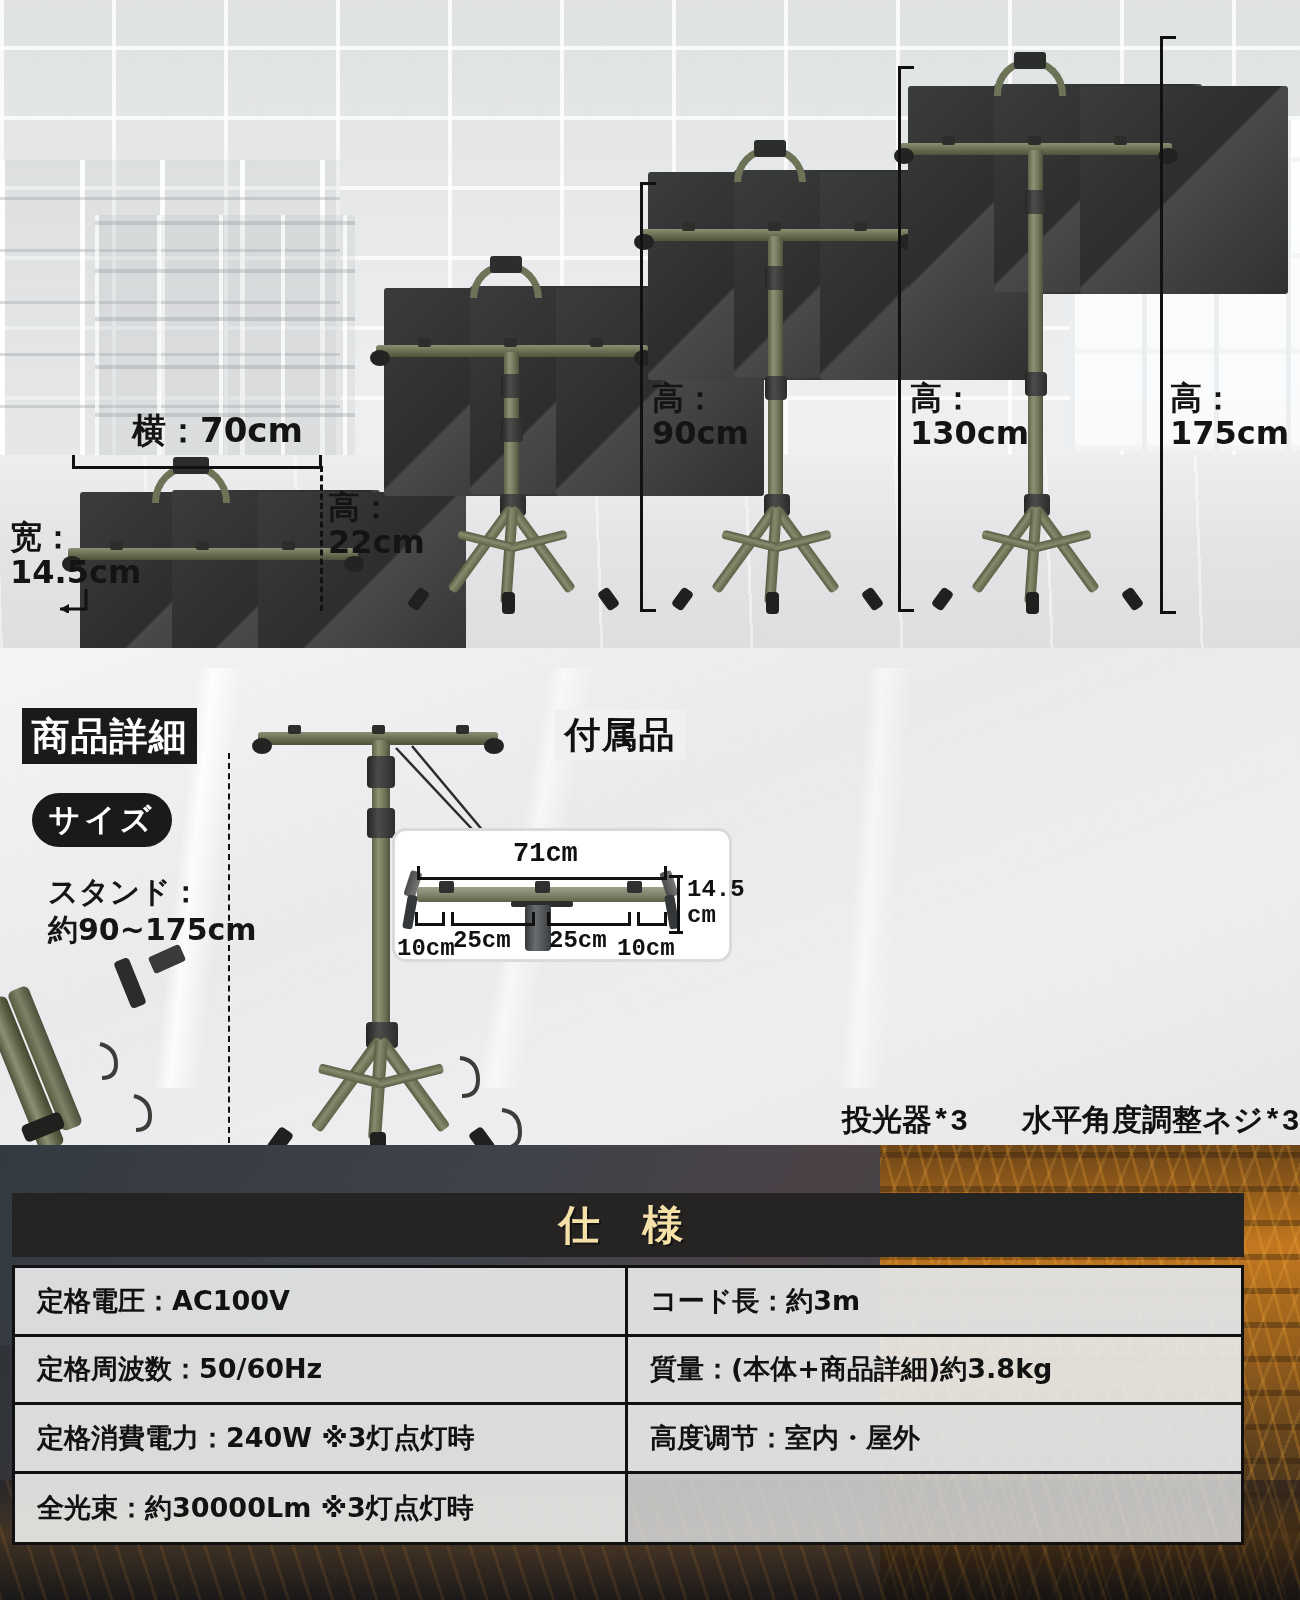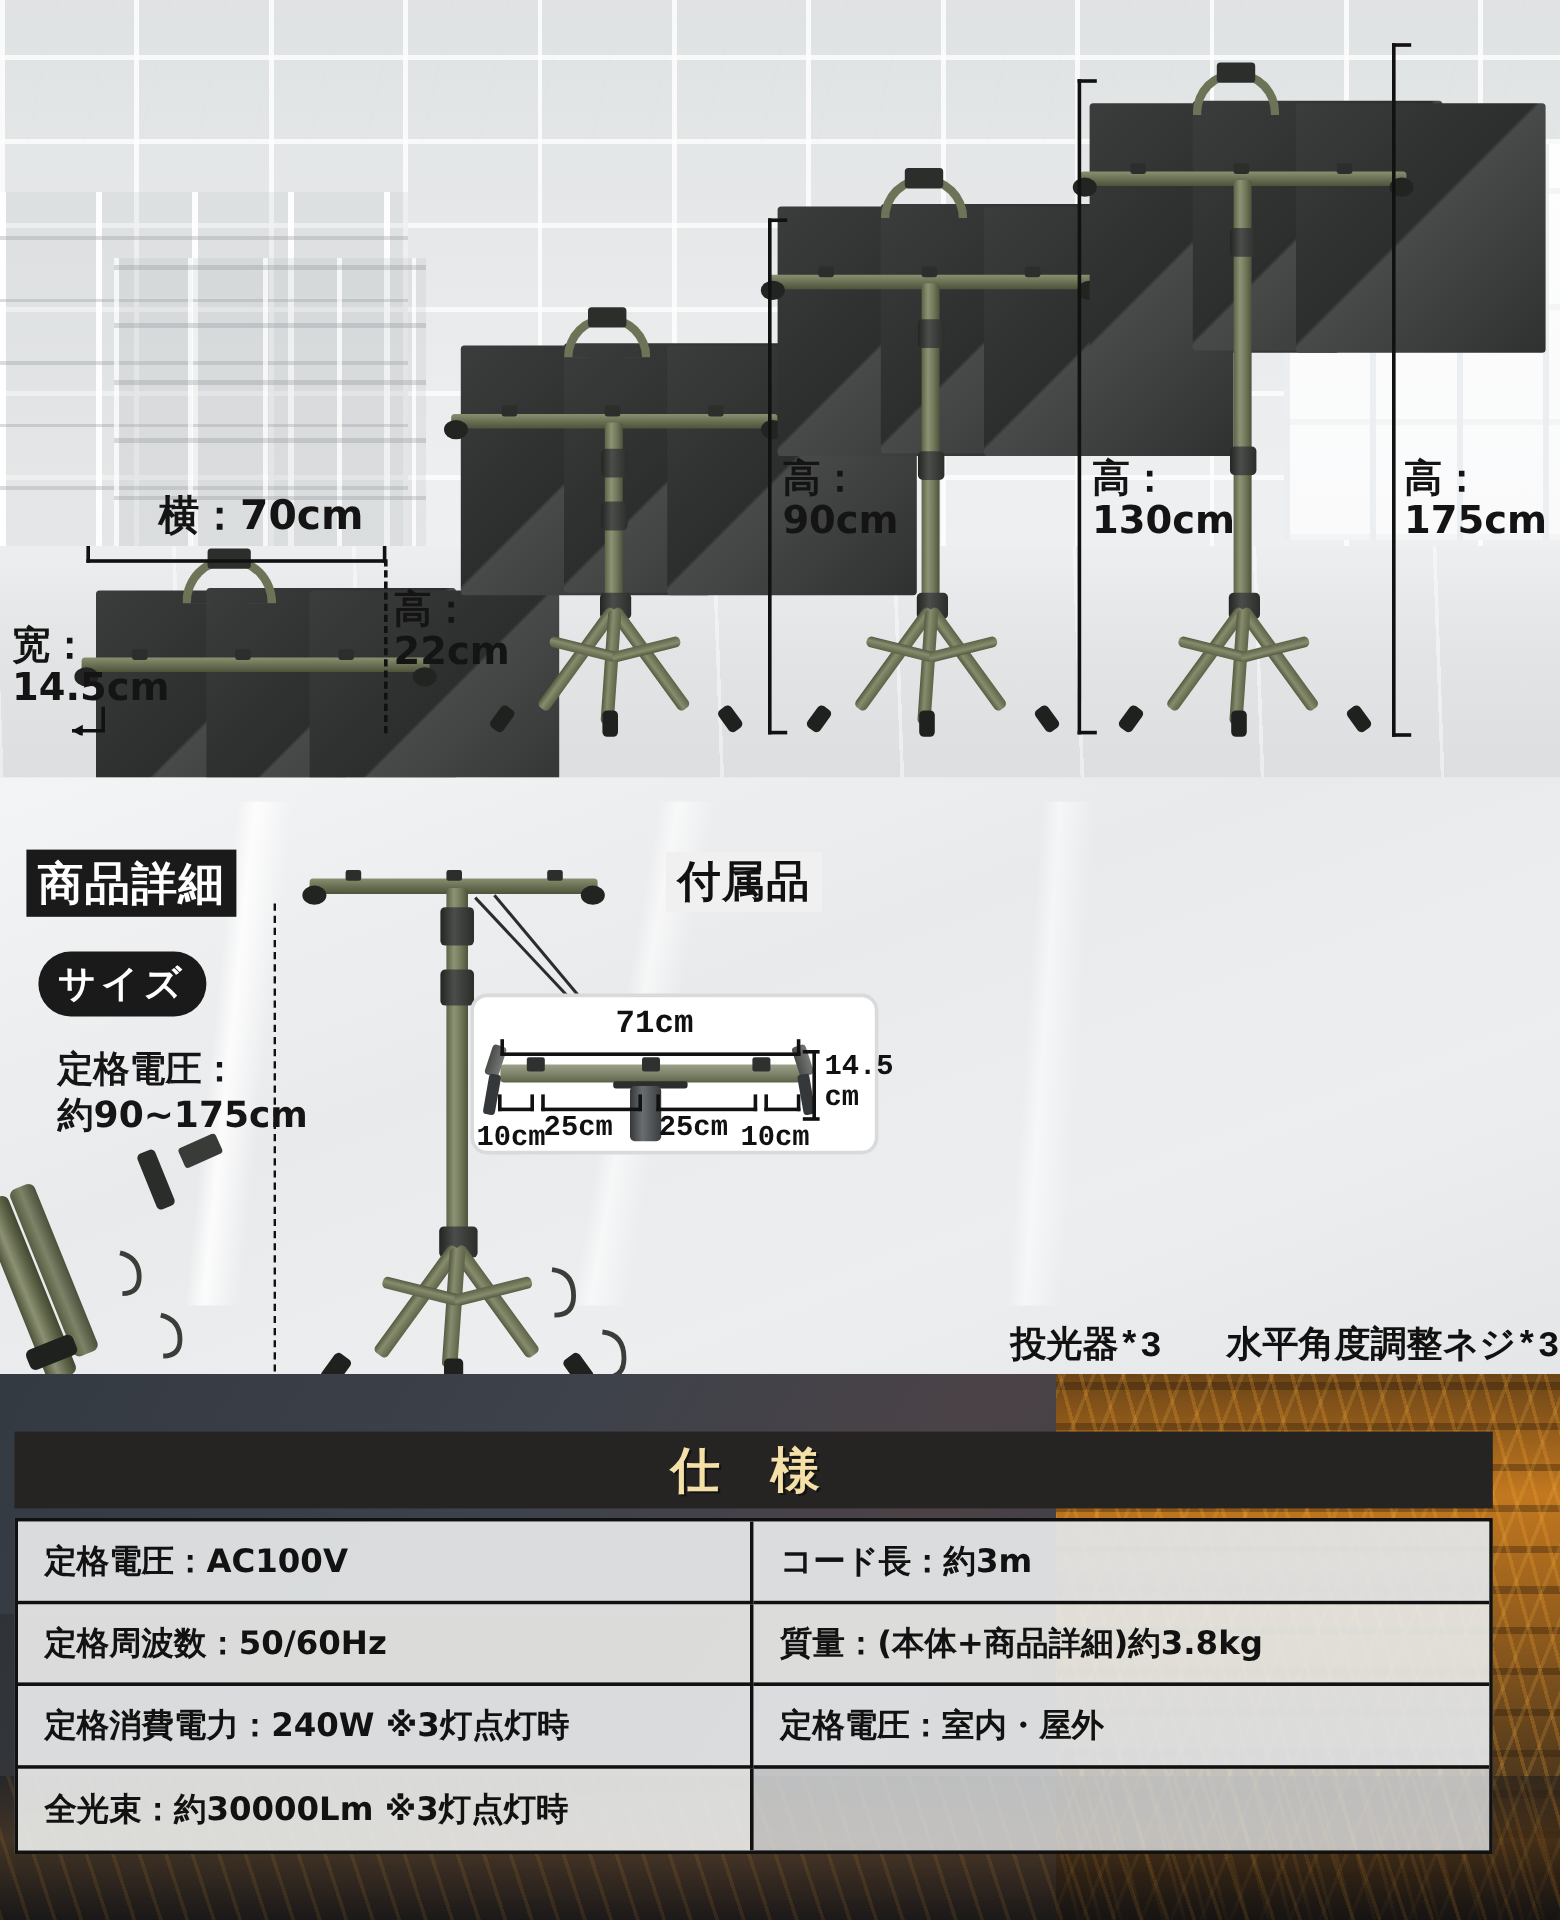--- a/index.html
+++ b/index.html
@@ -405,21 +405,21 @@
 
   </div>
 
   <div class="detail-section">
     <div class="swoosh"></div>
 
     <div class="badge-dark" style="left:22px; top:60px; width:175px; height:56px; font-size:38px; letter-spacing:1px;">商品詳細</div>
 
     <div class="badge-pill" style="left:32px; top:145px; width:140px; height:54px; font-size:31px;">サイズ</div>
 
-    <div class="detail-text" style="left:48px; top:225px; font-size:30px; text-align:left;">定格電圧：
+    <div class="detail-text" style="left:48px; top:225px; font-size:30px; text-align:left;">スタンド：
 約90~175cm</div>
 
     <div>
       <div style="position:absolute; left:40px; top:340px; width:26px; height:160px; border-radius:6px;
                   transform:rotate(-22deg); transform-origin:bottom center;
                   background:linear-gradient(90deg,#4c5239,#8c9173 38%,#5f6549 72%,#41472f);"></div>
       <div style="position:absolute; left:62px; top:330px; width:22px; height:150px; border-radius:6px;
                   transform:rotate(-22deg); transform-origin:bottom center;
                   background:linear-gradient(90deg,#565c41,#7d8367 45%,#4a503a);"></div>
       <div style="position:absolute; left:122px; top:310px; width:16px; height:50px; border-radius:4px;
@@ -541,18 +541,18 @@
     <div class="spec-title-bar">
       <span class="spec-title">仕 様</span>
     </div>
 
     <div class="spec-table">
       <div class="spec-cell r1">定格電圧：AC100V</div>
       <div class="spec-cell r1">コード長：約3m</div>
       <div class="spec-cell r2">定格周波数：50/60Hz</div>
       <div class="spec-cell r2">質量：(本体+商品詳細)約3.8kg</div>
       <div class="spec-cell r3">定格消費電力：240W ※3灯点灯時</div>
-      <div class="spec-cell r3">定格電圧：室内・屋外</div>
+      <div class="spec-cell r3">高度调节：室内・屋外</div>
       <div class="spec-cell r4">全光束：約30000Lm ※3灯点灯時</div>
     </div>
   </div>
 
 </div>
 
 </body></html>

